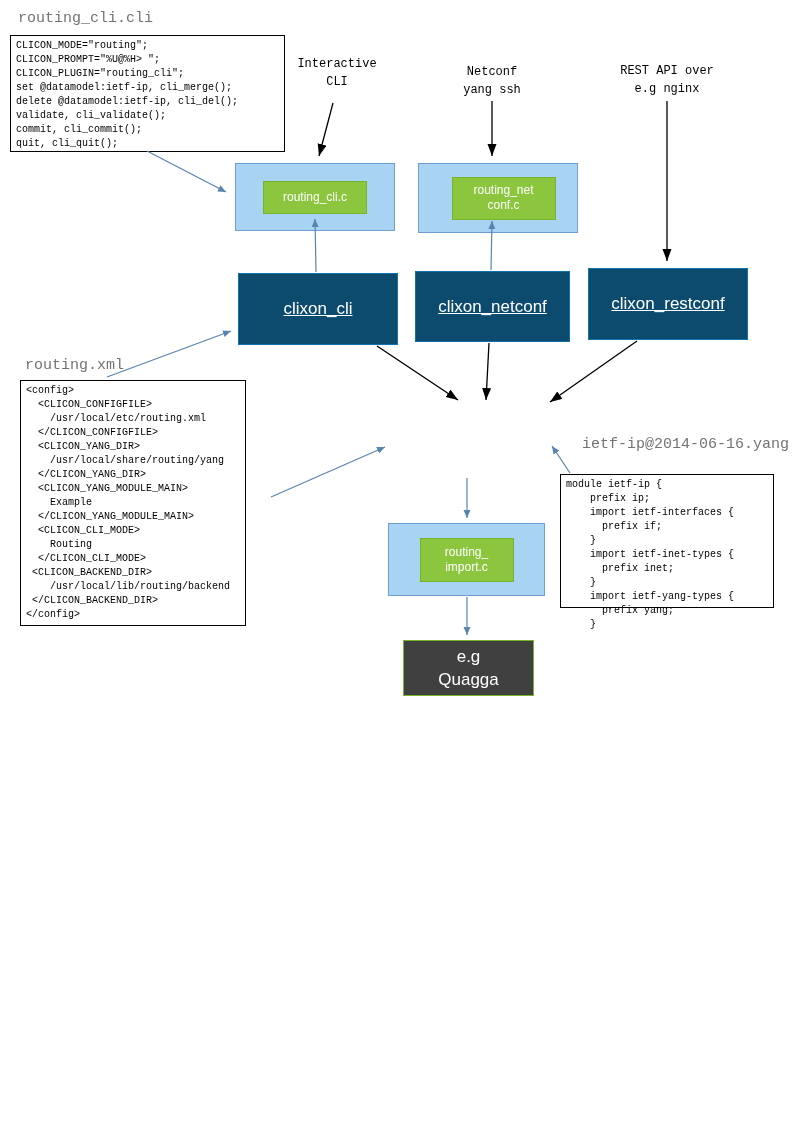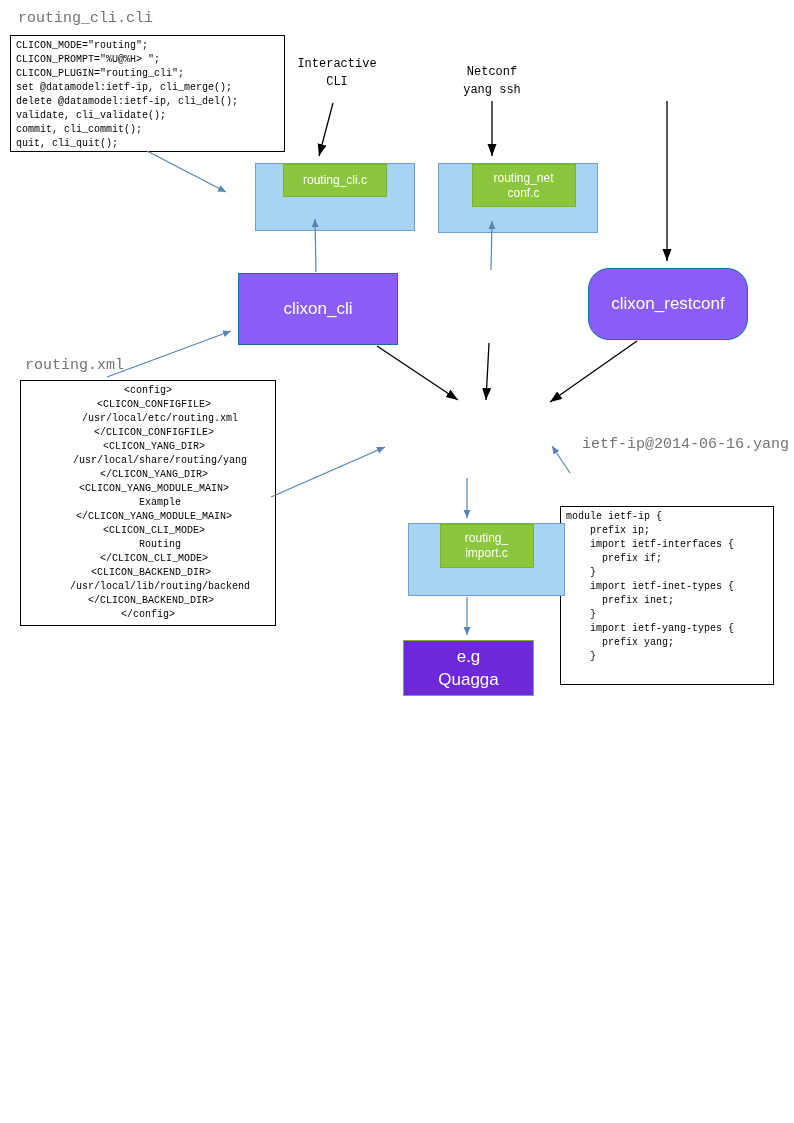--- a/index.html
+++ b/index.html
@@ -11,51 +11,51 @@
   .arrows { position:absolute; left:0; top:0; width:794px; height:1123px; pointer-events:none; z-index:5; }
   .l-black { stroke:#000000; stroke-width:1.3; }
   .l-blue  { stroke:#5983b0; stroke-width:1.2; }
 
   .file-label { position:absolute; font-family:"Liberation Mono", monospace; font-size:14px; color:#737373; white-space:pre; z-index:2; }
   .codebox { position:absolute; font-family:"Liberation Mono", monospace; font-size:10px; line-height:14px;
              color:#000; background:#fff; border:1px solid #000; padding:3px 5px; white-space:pre; z-index:2; }
   .ann { position:absolute; font-family:"Liberation Mono", monospace; font-size:12px; line-height:18px;
          color:#000; text-align:center; white-space:pre-line; z-index:2; }
 
-  .proc { position:absolute; background:#8b5cf6; border:1px solid #0f72ad; color:#fff;
-          display:flex; align-items:center; justify-content:center; font-size:17px; z-index:2; }
+  .proc { position:absolute; background:#0c4a6e; border:1px solid #0f72ad; color:#fff;
+          display:flex; align-items:center; justify-content:center; font-size:17px; z-index:2;text-decoration:underline; }
   .plugin-wrap { position:absolute; background:#a9d3f2; border:1px solid #6d9fd4;
-                 display:flex; align-items:flex-start; justify-content:center; z-index:2;margin-left:20px; }
+                 display:flex; align-items:center; justify-content:center; z-index:2; }
   .plugin { background:#8cc63f; border:1px solid #79b32c; color:#fff; font-size:12px; line-height:15px;
             text-align:center; display:flex; align-items:center; justify-content:center; white-space:pre-line; }
-  .green-proc { position:absolute; background:#6d28d9; border:1px solid #79b32c; color:#fff;
+  .green-proc { position:absolute; background:#404040; border:1px solid #79b32c; color:#fff;
                 display:flex; align-items:center; justify-content:center; font-size:17px; line-height:23px;
                 text-align:center; white-space:pre-line; z-index:2; }
 
   #lbl-cli  { left:18px;  top:10px;  font-size:15px; }
   #code-cli { left:10px;  top:35px;  width:275px; height:117px; }
   #ann-interactive { left:277px; top:55px; width:120px; }
   #ann-netconf     { left:432px; top:63px; width:120px; }
   #ann-rest        { left:592px; top:62px; width:150px; }
 
   #wrap-cli     { left:235px; top:163px; width:160px; height:68px; }
   #wrap-netconf { left:418px; top:163px; width:160px; height:70px;padding-left:11px; }
   #plugin-cli     { width:104px; height:33px; }
   #plugin-netconf { width:104px; height:43px; }
 
   #proc-cli      { left:238px; top:273px; width:160px; height:72px; }
   #proc-netconf  { left:415px; top:271px; width:155px; height:71px; }
-  #proc-restconf { left:588px; top:268px; width:160px; height:72px;border-radius:21px; }
+  #proc-restconf { left:588px; top:268px; width:160px; height:72px; }
   #proc-backend  { left:390px; top:405px; width:158px; height:72px; }
 
   #lbl-xml  { left:25px;  top:357px; font-size:15px; }
-  #code-xml { left:20px;  top:380px; width:256px; height:246px;text-align:center; }
+  #code-xml { left:20px;  top:380px; width:226px; height:246px; }
 
   #lbl-yang  { left:582px; top:436px; font-size:15px; }
-  #code-yang { left:560px; top:474px; width:214px; height:179px;margin-top:32px; }
+  #code-yang { left:560px; top:474px; width:214px; height:134px; }
 
   #wrap-backend   { left:388px; top:523px; width:157px; height:73px; }
   #plugin-backend { width:94px; height:44px; }
 
   #proc-quagga { left:403px; top:640px; width:131px; height:56px; }
 </style>
 </head>
 <body>
 
 <div class="canvas">
@@ -97,30 +97,33 @@
 set @datamodel:ietf-ip, cli_merge();
 delete @datamodel:ietf-ip, cli_del();
 validate, cli_validate();
 commit, cli_commit();
 quit, cli_quit();</pre>
 
   <div class="ann" id="ann-interactive">Interactive
 CLI</div>
   <div class="ann" id="ann-netconf">Netconf
 yang ssh</div>
+  <div class="ann" id="ann-rest">REST API over
+e.g nginx</div>
 
   <div class="plugin-wrap" id="wrap-cli">
     <div class="plugin" id="plugin-cli">routing_cli.c</div>
   </div>
   <div class="plugin-wrap" id="wrap-netconf">
     <div class="plugin" id="plugin-netconf">routing_net
 conf.c</div>
   </div>
 
   <div class="proc" id="proc-cli">clixon_cli</div>
+  <div class="proc" id="proc-netconf">clixon_netconf</div>
   <div class="proc" id="proc-restconf">clixon_restconf</div>
 
   <div class="file-label" id="lbl-xml">routing.xml</div>
   <pre class="codebox" id="code-xml">&lt;config&gt;
   &lt;CLICON_CONFIGFILE&gt;
     /usr/local/etc/routing.xml
   &lt;/CLICON_CONFIGFILE&gt;
   &lt;CLICON_YANG_DIR&gt;
     /usr/local/share/routing/yang
   &lt;/CLICON_YANG_DIR&gt;

